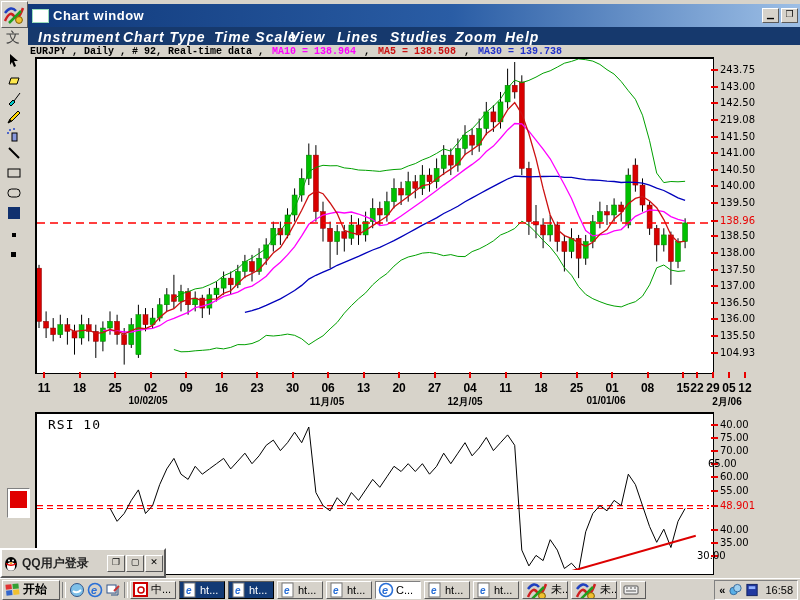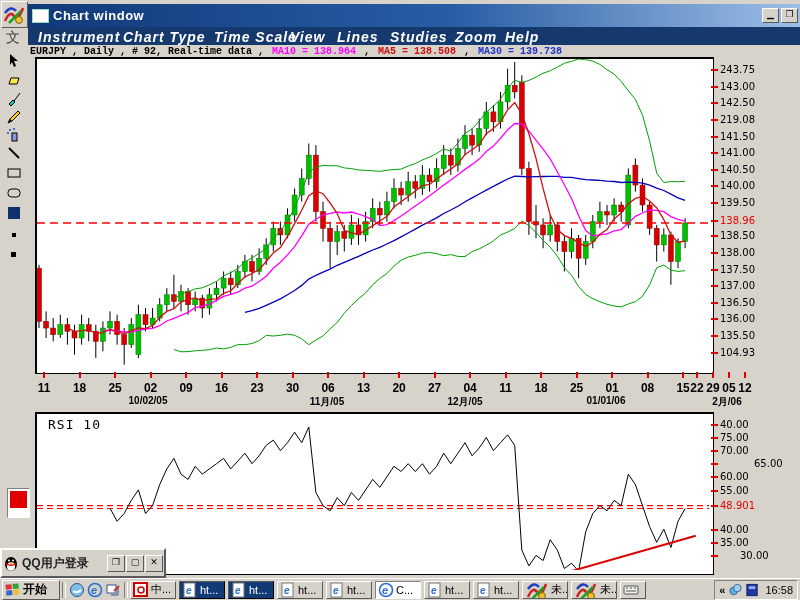--- a/index.html
+++ b/index.html
@@ -406,33 +406,33 @@
       <div class="axis-label" style="left: 720px; top: 330px;">135.50</div>
       <div class="tickmark" style="left: 711px; top: 351.625px; width: 7px; height: 2px;"></div>
       <div class="axis-label" style="left: 720px; top: 346.625px;">104.93</div>
       <div class="tickmark" style="left: 711px; top: 424px; width: 7px; height: 2px;"></div>
       <div class="axis-label" style="left: 720px; top: 419px;">40.00</div>
       <div class="tickmark" style="left: 711px; top: 437.1px; width: 7px; height: 2px;"></div>
       <div class="axis-label" style="left: 720px; top: 432.1px;">75.00</div>
       <div class="tickmark" style="left: 711px; top: 450.2px; width: 7px; height: 2px;"></div>
       <div class="axis-label" style="left: 720px; top: 445.2px;">70.00</div>
       <div class="tickmark" style="left: 711px; top: 463.3px; width: 7px; height: 2px;"></div>
-      <div class="axis-label" style="left: 754px; top: 458.3px;">65.00</div>
+      <div class="axis-label" style="left: 708px; top: 458.3px;">65.00</div>
       <div class="tickmark" style="left: 711px; top: 476.4px; width: 7px; height: 2px;"></div>
       <div class="axis-label" style="left: 720px; top: 471.4px;">60.00</div>
       <div class="tickmark" style="left: 711px; top: 489.5px; width: 7px; height: 2px;"></div>
       <div class="axis-label" style="left: 720px; top: 484.5px;">55.00</div>
       <div class="tickmark" style="left: 711px; top: 505.479px; width: 7px; height: 2px;"></div>
       <div class="axis-label hl" style="left: 720px; top: 500.479px;">48.901</div>
       <div class="tickmark" style="left: 711px; top: 528.8px; width: 7px; height: 2px;"></div>
       <div class="axis-label" style="left: 720px; top: 523.8px;">40.00</div>
       <div class="tickmark" style="left: 711px; top: 541.9px; width: 7px; height: 2px;"></div>
       <div class="axis-label" style="left: 720px; top: 536.9px;">35.00</div>
       <div class="tickmark" style="left: 711px; top: 555px; width: 7px; height: 2px;"></div>
-      <div class="axis-label" style="left: 740px; top: 550px;">30.00</div>
+      <div class="axis-label" style="left: 697px; top: 550px;">30.00</div>
       <div class="tickmark" style="left: 43.1px; top: 372px; width: 2px; height: 6px;"></div>
       <div class="daylabel" style="left: 33.1px; top: 381px;">11</div>
       <div class="tickmark" style="left: 78.6px; top: 372px; width: 2px; height: 6px;"></div>
       <div class="daylabel" style="left: 68.6px; top: 381px;">18</div>
       <div class="tickmark" style="left: 114.1px; top: 372px; width: 2px; height: 6px;"></div>
       <div class="daylabel" style="left: 104.1px; top: 381px;">25</div>
       <div class="tickmark" style="left: 149.6px; top: 372px; width: 2px; height: 6px;"></div>
       <div class="daylabel" style="left: 139.6px; top: 381px;">02</div>
       <div class="tickmark" style="left: 185.1px; top: 372px; width: 2px; height: 6px;"></div>
       <div class="daylabel" style="left: 175.1px; top: 381px;">09</div>

